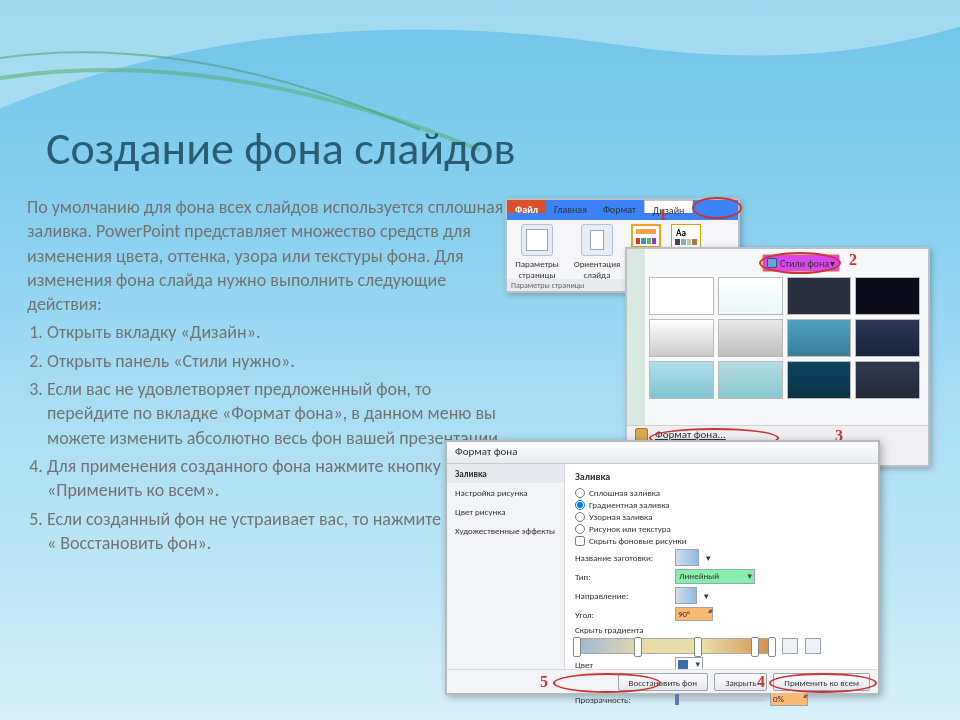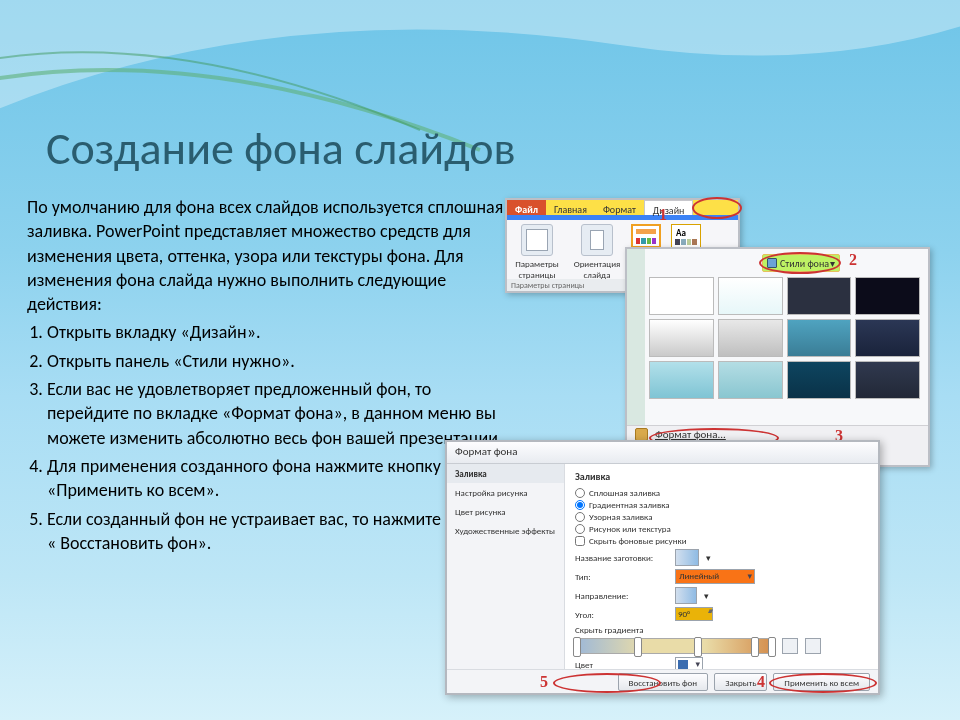--- a/index.html
+++ b/index.html
@@ -1,47 +1,47 @@
 <!DOCTYPE html>
 <html><head>
 <meta charset="utf-8">
 <style>
 *{box-sizing:border-box;margin:0;padding:0}
 body{width:960px;height:720px;overflow:hidden;font-family:Calibri,sans-serif;position:relative;background:linear-gradient(180deg,#6fc5e8 0%,#8dd2ee 35%,#a8ddf4 55%,#bde6f6 80%,#d6f1fa 100%)}
 svg.bg{position:absolute;top:0;left:0;pointer-events:none}
 .slide{position:absolute;top:0;left:0;width:960px;height:720px}
 .title{position:absolute;top:120px;left:46px;font-size:46px;color:#2a5d6f;font-weight:400}
-.body-text{position:absolute;top:195px;left:27px;width:480px;font-size:18px;color:#000000;line-height:1.35}
+.body-text{position:absolute;top:195px;left:27px;width:480px;font-size:18px;color:#737373;line-height:1.35}
 .body-text ol{margin-left:20px;margin-top:4px}
 .body-text li{margin-bottom:4px}
 
 
 .fig1{position:absolute;top:198px;left:505px;width:235px;height:95px;background:#f6f6f9;border:2px solid #bcbfc6;box-shadow:2px 2px 6px rgba(0,0,0,.25);font-size:10px}
-.fig1-tabs{display:flex;height:20px;background:#fde047;border-bottom:5px solid #3b82f6}
+.fig1-tabs{display:flex;height:20px;background:#3b82f6;border-bottom:7px solid #3b82f6}
 .tab{padding:3px 8px;color:#333}
 .tab.file{background:#d9512c;color:#fff;font-weight:bold}
 .tab.active{background:#fff;border:1px solid #c7c7cc;border-bottom:none}
 .fig1-body{display:flex;height:74px;align-items:flex-start;padding:4px 4px 0;gap:8px}
 .ribbtn{width:52px;text-align:center;font-size:9px;color:#333}
 .ribicon{width:32px;height:32px;margin:0 auto 2px;background:#e6ecf3;border:1px solid #b8c0cc;border-radius:3px;position:relative}
 .ribicon.page::after{content:"";position:absolute;inset:4px;border:1px solid #9aa5b3;background:#fff}
 .ribicon.orient::after{content:"";position:absolute;inset:5px 8px;background:#fff;border:1px solid #9aa5b3}
 .theme-row{display:flex;gap:10px}
 .th{width:30px;height:24px;border:1px solid #d9a200;background:#fff;position:relative}
 .th.sel{border:2px solid #f0a020}
 .th-sw{position:absolute;bottom:2px;left:3px;right:3px;height:6px;display:flex;gap:1px}
 .th-sw span{flex:1}
 .fig1-foot{position:absolute;bottom:0;left:0;right:0;height:12px;background:#e9ecef;font-size:8px;padding:0 4px;line-height:12px;color:#666}
 .mark-ellipse{position:absolute;border:2px solid #c33;border-radius:50%;pointer-events:none}
 .mark-num{position:absolute;color:#c33;font-size:16px;font-weight:bold;font-family:'Times New Roman',serif}
 
 
 .fig2{position:absolute;top:247px;left:625px;width:305px;height:220px;background:#f7f8fa;border:2px solid #bcbfc6;box-shadow:2px 2px 6px rgba(0,0,0,.25)}
 .fig2-strip{position:absolute;top:0;left:0;width:18px;height:100%;background:#d9e8e1}
-.stylbtn{position:absolute;top:5px;left:135px;width:78px;height:18px;background:#bef264;border:1px solid #e6c05c;border-radius:2px;font-size:10px;color:#333;display:flex;align-items:center;padding:0 4px;white-space:nowrap}
+.stylbtn{position:absolute;top:5px;left:135px;width:78px;height:18px;background:#d946ef;border:1px solid #e6c05c;border-radius:2px;font-size:10px;color:#333;display:flex;align-items:center;padding:0 4px;white-space:nowrap}
 .stylbtn .mini{width:10px;height:10px;background:#6ba3d8;border:1px solid #356;margin-right:3px;border-radius:1px}
 .stylbtn .dd{margin-left:auto}
 .gallery{position:absolute;top:28px;left:22px;right:8px;display:grid;grid-template-columns:repeat(4,1fr);gap:4px}
 .sw{height:38px;border:1px solid #bbb}
 .fig2-foot{position:absolute;bottom:0;left:0;right:0;height:40px;border-top:1px solid #d0d0d4;background:#f0f0f3}
 .foot-item{font-size:11px;color:#333;padding:2px 6px 2px 28px;position:relative}
 .foot-item .fic{position:absolute;left:8px;top:2px;width:13px;height:13px;background:#d9a94b;border:1px solid #a97a20;border-radius:2px}
 
 
 .fig3{position:absolute;top:440px;left:445px;width:435px;height:255px;background:#fff;border:2px solid #b4b8bf;box-shadow:2px 2px 8px rgba(0,0,0,.3);font-size:10px;color:#333}
@@ -49,27 +49,27 @@
 .dlg-body{display:flex;height:210px}
 .dlg-nav{width:118px;background:#f3f4f7;border-right:1px solid #d9dce1;display:flex;flex-direction:column}
 .nav-it{padding:4px 8px;font-size:9px;color:#333}
 .nav-it.sel{background:#e6eaef;font-weight:bold}
 .dlg-main{flex:1;padding:6px 10px;font-size:9px;position:relative}
 .dlg-h{font-weight:bold;margin-bottom:4px;font-size:10px}
 .radio-row{display:flex;align-items:flex-end;gap:4px;margin:1px 0;color:#333}
 .radio-row input{width:10px;height:10px}
 .frow{display:flex;align-items:center;gap:5px;margin:3px 0}
 .frow label{width:95px}
-.dd-f{height:15px;border:1px solid #9ba3ad;background:#f97316;font-size:9px;padding:0 14px 0 3px;position:relative;display:inline-block;width:80px}
+.dd-f{height:15px;border:1px solid #9ba3ad;background:#86efac;font-size:9px;padding:0 14px 0 3px;position:relative;display:inline-block;width:80px}
 .dd-f::after{content:"▾";position:absolute;right:2px;top:0;color:#445}
 .preset-box{width:24px;height:17px;border:1px solid #9ba3ad;background:linear-gradient(90deg,#d2dfee,#8fbbe4)}
 .grad-bar{height:16px;width:200px;border:1px solid #aaa;background:linear-gradient(90deg,#9db8d8 0%,#e9dca8 35%,#e9dca8 65%,#d38b4a 100%);position:relative;border-radius:2px}
 .grad-bar .stop{position:absolute;top:-2px;width:8px;height:20px;background:#fff;border:1px solid #888;border-radius:2px}
 .small-btn{width:16px;height:16px;border:1px solid #9ba3ad;background:#eef1f5;display:inline-block;margin-left:2px}
-.spin{width:38px;height:14px;border:1px solid #9ba3ad;background:#eab308;font-size:9px;padding:0 10px 7px 2px;position:relative;display:inline-block}
+.spin{width:38px;height:14px;border:1px solid #9ba3ad;background:#fdba74;font-size:9px;padding:0 10px 7px 2px;position:relative;display:inline-block}
 .spin::after{content:"▴▾";position:absolute;right:1px;top:-1px;font-size:7px;line-height:7px;color:#666;letter-spacing:-2px}
 .color-dd{width:28px;height:15px;border:1px solid #9ba3ad;background:#fff;position:relative;display:inline-block}
 .color-dd::before{content:"";position:absolute;left:2px;top:2px;width:10px;height:9px;background:#3a6cb0}
 .color-dd::after{content:"▾";position:absolute;right:2px;top:0;font-size:9px;color:#445}
 .dlg-foot{position:absolute;bottom:0;left:0;right:0;height:24px;background:#f3f4f7;border-top:1px solid #d9dce1;display:flex;justify-content:flex-end;gap:6px;padding:3px 8px}
 .dlg-btn{height:18px;padding:0 10px;font-size:9px;border:1px solid #9ba3ad;background:linear-gradient(#fdfdff,#e5e8ed);border-radius:2px;display:flex;align-items:center}
 </style>
 </head>
 <body>
 
@@ -235,20 +235,27 @@
             <label>Цвет</label>
             <span class="color-dd"></span>
           </div>
         <div class="frow">
             <label>Яркость:</label>
             <div style="width:90px;height:3px;background:#c8ccd2;position:relative">
               <span style="position:absolute;left:44px;top:-4px;width:4px;height:11px;background:#5b7aa8"></span>
             </div>
             <span class="spin">0%</span>
           </div>
+        <div class="frow">
+            <label>Прозрачность:</label>
+            <div style="width:90px;height:3px;background:#c8ccd2;position:relative">
+              <span style="position:absolute;left:0;top:-4px;width:4px;height:11px;background:#5b7aa8"></span>
+            </div>
+            <span class="spin">0%</span>
+          </div>
       </div>
     </div>
     <div class="dlg-foot">
       <div class="dlg-btn">Восстановить фон</div>
       <div class="dlg-btn">Закрыть</div>
       <div class="dlg-btn">Применить ко всем</div>
     </div>
     <div class="mark-ellipse" style="bottom:0;left:106px;width:108px;height:20px"></div>
     <div class="mark-num" style="bottom:2px;left:93px">5</div>
     <div class="mark-ellipse" style="bottom:0;left:322px;width:108px;height:20px"></div>

